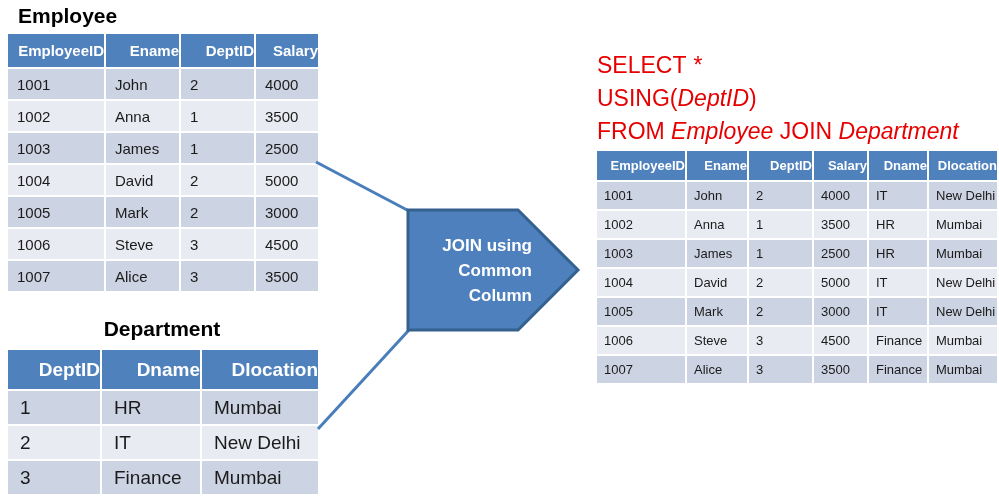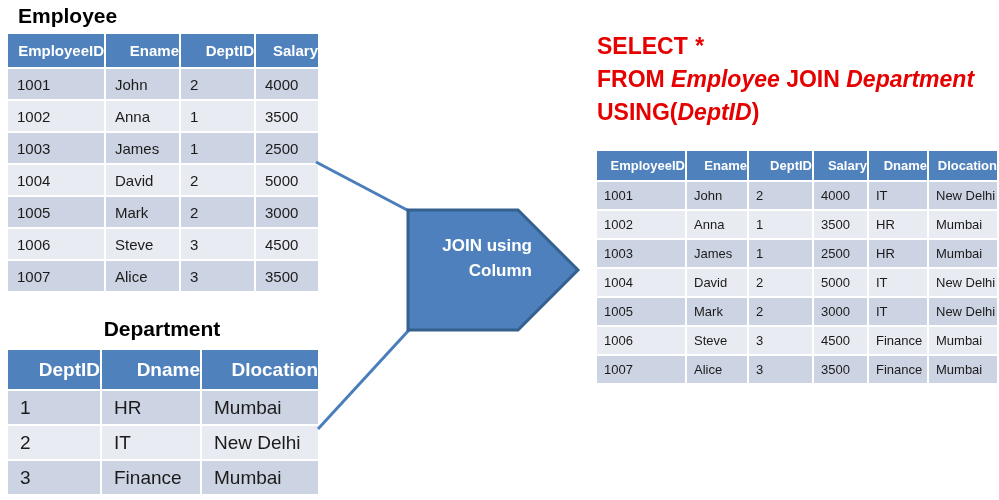--- a/index.html
+++ b/index.html
@@ -34,22 +34,22 @@
 
   
   .department-block { position:absolute; left:6px; top:313px; width:312px; }
   .department-block .tbl-title { text-align:center; line-height:31px; margin-bottom:4px; }
   .tbl-department { width:312px; }
   .tbl-department th { height:41px; font-size:19px; padding:0 0 0 12px; }
   .tbl-department td { height:35px; font-size:19px; padding:0 0 0 12px; }
 
   
   .sql-block {
-    position:absolute; left:597px; top:30px;
-    color:var(--sql-red); font-weight:bold; font-size:23px; line-height:33px;
+    position:absolute; left:597px; top:49px;
+    color:var(--sql-red); font-weight:normal; font-size:23px; line-height:33px;
     white-space:nowrap;
   }
   .sql-block .it { font-style:italic; }
 
   
   .result-block { position:absolute; left:595px; top:149px; width:402px; }
   .tbl-result { width:402px; }
   .tbl-result th { height:31px; font-size:13px; padding:0 0 0 7px; }
   .tbl-result td { height:29px; font-size:13px; padding:0 0 0 7px; }
 
@@ -166,27 +166,28 @@
     </table>
   </div>
 
   <svg id="overlay" viewBox="0 0 999 500">
     <line class="connector-line" x1="316" y1="162" x2="409" y2="211"></line>
     <line class="connector-line" x1="318" y1="429" x2="409" y2="330"></line>
     <polygon class="arrow-shape" points="408,210 518,210 578,270 518,330 408,330"></polygon>
   </svg>
   <div class="arrow-label">
     <div>JOIN using</div>
+    <div>Common</div>
     <div>Column</div>
   </div>
 
   <div class="sql-block">
     <div class="sql-line"><span>SELECT </span><span class="it">*</span></div>
+    <div class="sql-line"><span>USING(</span><span class="it">DeptID</span><span>)</span></div>
     <div class="sql-line"><span>FROM </span><span class="it">Employee </span><span>JOIN </span><span class="it">Department</span></div>
-    <div class="sql-line"><span>USING(</span><span class="it">DeptID</span><span>)</span></div>
   </div>
 
   <div class="result-block">
     <table class="tbl tbl-result">
       <colgroup>
           <col style="width:90px">
           <col style="width:62px">
           <col style="width:65px">
           <col style="width:55px">
           <col style="width:60px">

